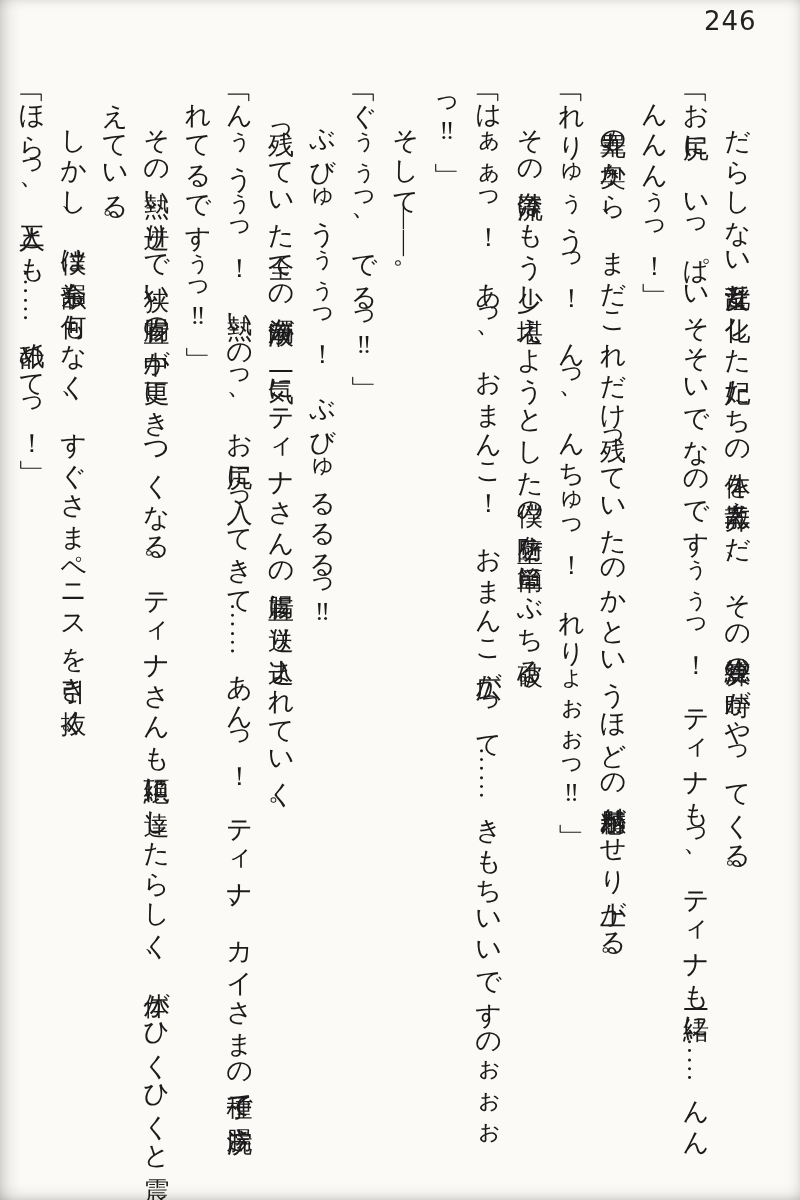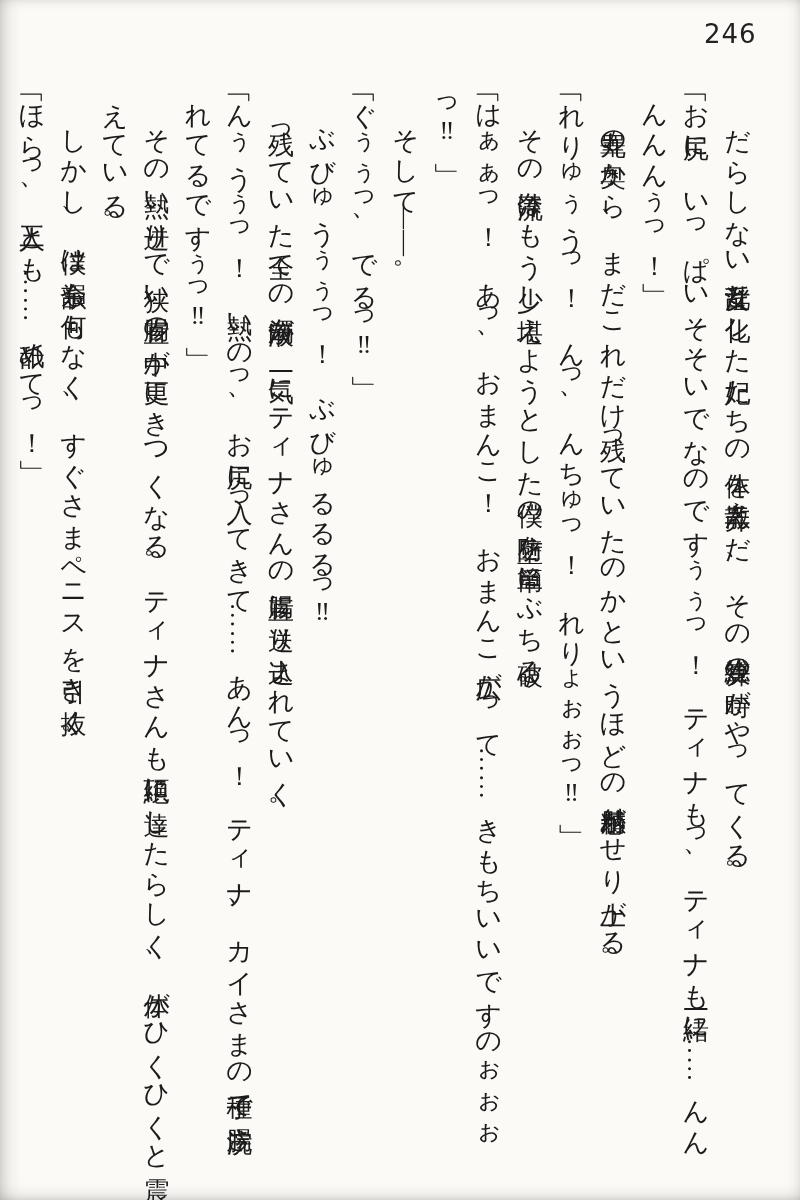--- a/index.html
+++ b/index.html
@@ -20,21 +20,21 @@
     inset: 0;
     pointer-events: none;
     box-shadow:
       inset 14px 0 20px -14px rgba(40,40,40,0.35),
       inset -10px 0 16px -12px rgba(40,40,40,0.22),
       inset 0 -12px 18px -14px rgba(40,40,40,0.30),
       inset 0 10px 14px -12px rgba(40,40,40,0.15);
   }
   .page-number {
     position: absolute;
-    top: 19px;
+    top: 6px;
     left: 704px;
     font-family: "DejaVu Sans", "Liberation Sans", sans-serif;
     font-size: 26px;
     letter-spacing: 1px;
     color: #222;
   }
   .text-block {
     position: absolute;
     top: 85px;
     right: 42px;

